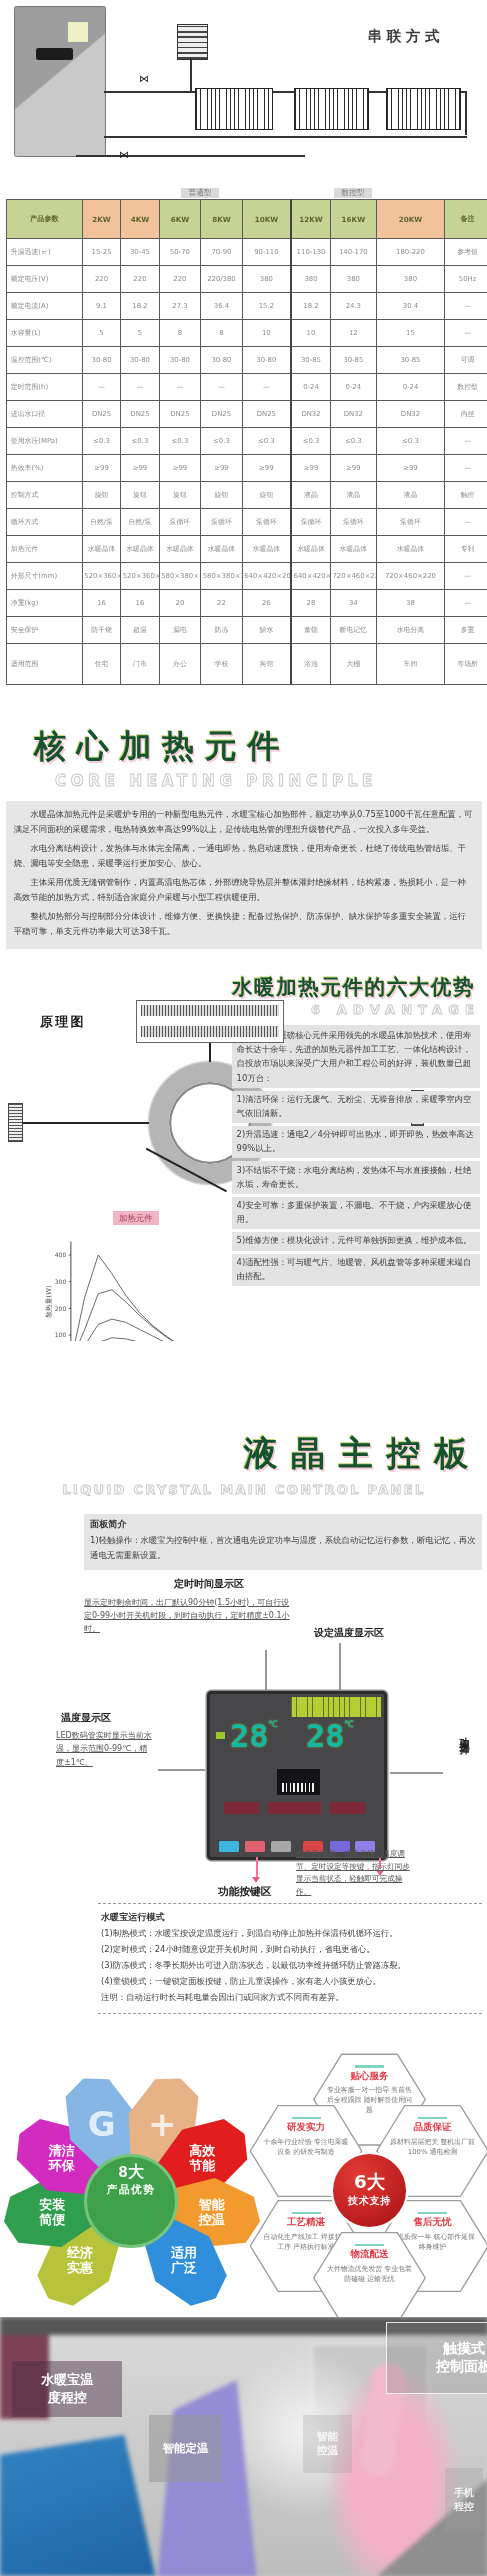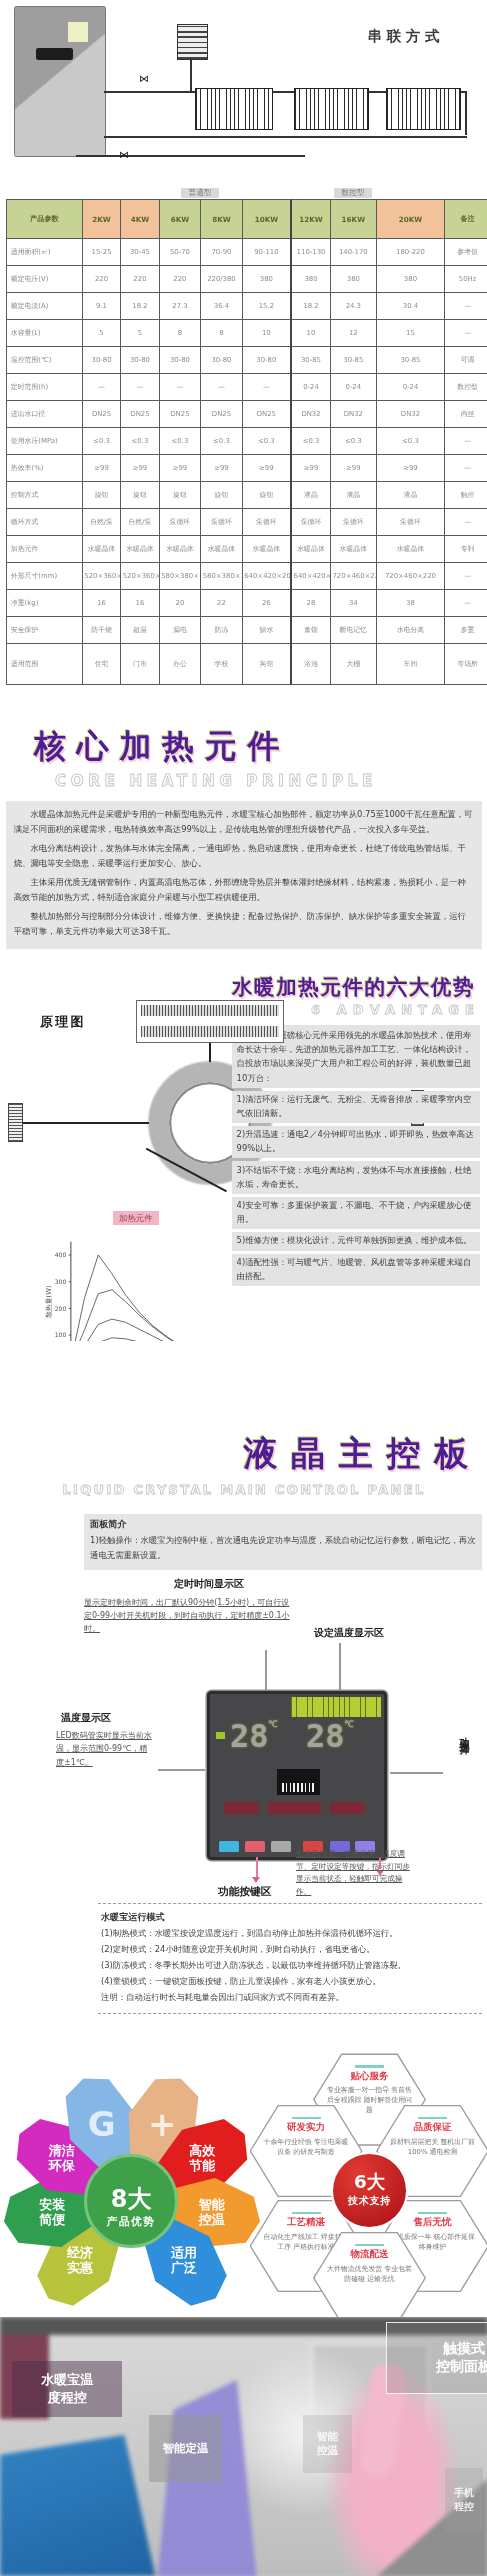--- a/index.html
+++ b/index.html
@@ -27,21 +27,21 @@
   table.spec{border-collapse:collapse;margin:0 6px;width:485px;table-layout:fixed;}
   table.spec th,table.spec td{border:0.8px solid #5a5a5a;font-size:6.9px;color:#8e8e8e;text-align:center;padding:1.5px 1.5px;overflow:hidden;}
   table.spec thead th{background:#c6d395;color:#5e6632;height:35px;font-size:7.2px;font-weight:bold;}
   table.spec thead th.salmon{background:#f2c29a;}
   table.spec td{height:23px;}
   table.spec td:first-child{text-align:left;padding-left:3.8px;color:#8a8a8a;}
   table.spec td:nth-child(7),table.spec th:nth-child(7){border-left:2.3px double #444;}
   table.spec tr:last-child td{height:37px;}
 
   
-  .big-title{font-weight:bold;color:#4c1d95;text-shadow:1.5px 1.5px 0 #f9cdd8,-0.8px -0.8px 0 #bcd36a;}
+  .big-title{font-weight:bold;color:#14532d;text-shadow:1.5px 1.5px 0 #f9cdd8,-0.8px -0.8px 0 #bcd36a;}
   .en-sub{font-weight:bold;color:rgba(255,255,255,.05);-webkit-text-stroke:0.9px #c6c6c6;letter-spacing:3.8px;}
 
   
   .sec-core{height:255px;}
   .core-title{margin:12.2px 0 0 34px;font-size:32px;letter-spacing:10.7px;}
   .core-sub{margin:3px 0 0 55px;font-size:15.2px;letter-spacing:4.6px;}
   .core-paras{margin:10.7px 6.1px 0 6.1px;background:#e6e6e6;padding:6.1px 7.6px;}
   .core-paras p{margin:0 0 4.6px 0;font-size:8.4px;line-height:1.75;color:#3f3f3f;text-indent:2em;}
 
   
@@ -69,42 +69,42 @@
   .lcd-sub{font-size:13px;letter-spacing:2.3px;text-align:center;margin-top:4.6px;}
   .lcd-intro{margin:17px 6.1px 0 84px;background:#e5e5e5;padding:4.6px 6.1px;}
   .lcd-intro .h{font-size:9.1px;font-weight:bold;color:#333;margin-bottom:2.3px;}
   .lcd-intro p{margin:0 0 3px 0;font-size:8.4px;line-height:1.7;color:#3f3f3f;}
   .panel-wrap{position:relative;height:314px;margin-top:7.6px;}
   .pw-lbl{position:absolute;font-size:10px;font-weight:bold;color:#222;}
   .pw-desc{position:absolute;font-size:8px;color:#555;line-height:1.65;text-decoration:underline;}
   .conn{position:absolute;background:#999;}
   .panel{position:absolute;left:207px;top:114px;width:174px;height:163px;background:#474749;border:3px solid #2c2c2e;border-radius:4.6px;box-shadow:0 0 0 1.5px #8d8d8d;}
   .pn-strip{position:absolute;right:3px;top:2.3px;width:90px;height:20px;background:#b4ce34;background-image:repeating-linear-gradient(90deg,rgba(0,0,0,.45) 0 0.8px,transparent 0.8px 5.3px);}
-  .led{position:absolute;font-family:"DejaVu Sans Mono","Liberation Mono",monospace;font-weight:bold;font-size:32px;color:#a3a3a3;text-shadow:0 0 2.3px #88a512;}
+  .led{position:absolute;font-family:"DejaVu Sans Mono","Liberation Mono",monospace;font-weight:bold;font-size:32px;color:#14b8a6;text-shadow:0 0 2.3px #88a512;}
   .led small{font-size:9.1px;vertical-align:top;}
   .pn-ind{position:absolute;left:6.1px;top:38px;width:9.1px;height:6.9px;background:#9fc42c;}
   .pn-sub{position:absolute;left:67px;top:75px;width:43px;height:26px;background:#141416;}
   .pn-sub i{position:absolute;left:4.6px;bottom:3px;right:4.6px;height:9.1px;background:repeating-linear-gradient(90deg,#f2f2f2 0 1.5px,#141416 1.5px 3.8px);}
   .pn-maroon{position:absolute;top:108px;height:12.2px;background:#7c2836;}
   .pn-btn{position:absolute;bottom:5.3px;width:20px;height:11.4px;border-radius:1.5px;}
   .v-lbl{position:absolute;writing-mode:vertical-rl;font-size:10px;font-weight:bold;color:#222;letter-spacing:2.3px;}
   .pink-arrow{position:absolute;width:0;height:0;border-left:4.6px solid transparent;border-right:4.6px solid transparent;border-top:6.9px solid #e0607a;}
   .pink-line{position:absolute;width:1.5px;background:#e79;}
   .modes{margin:12.2px 6.1px 0 98px;border-top:1.5px dashed #9a9a9a;border-bottom:1.5px dashed #9a9a9a;padding:6.1px 3px;}
   .modes .h{font-size:9.1px;font-weight:bold;color:#333;margin-bottom:3px;}
   .modes p{margin:0 0 2.3px 0;font-size:8.4px;line-height:1.65;color:#3f3f3f;}
 
   
   .sec-adv{height:290px;}
   .flower{position:absolute;left:6.1px;top:23px;width:251px;height:259px;}
   .petal{position:absolute;left:126px;top:149px;width:73px;height:130px;clip-path:polygon(50% 100%,2% 40%,18% 8%,50% 0%,82% 8%,98% 40%);transform-origin:50% 100%;}
   .petal .t{position:absolute;left:0;right:0;top:26%;text-align:center;color:#fff;font-weight:bold;font-size:13px;line-height:1.15;}
   .petal .g{position:absolute;left:0;right:0;top:22%;text-align:center;color:rgba(255,255,255,.75);font-weight:bold;font-size:34px;}
   .fl-center{position:absolute;left:78px;top:104px;width:88px;height:88px;border-radius:50%;background:#3fa04a;border:3px solid #74c47c;color:#fff;text-align:center;z-index:5;}
-  .fl-center .b{font-size:24px;font-weight:bold;margin-top:26px;}
+  .fl-center .b{font-size:16px;font-weight:bold;margin-top:5px;font-family:Liberation Mono, monospace;}
   .fl-center .s{font-size:10.7px;font-weight:bold;letter-spacing:1.5px;}
   .tech6{position:absolute;left:251px;top:20px;width:236px;height:267px;}
   .hex{position:absolute;width:113px;height:96px;clip-path:polygon(25% 2%,75% 2%,100% 50%,75% 98%,25% 98%,0 50%);background:#9b9b9b;}
   .hex .in{position:absolute;inset:1.5px;clip-path:polygon(25% 2%,75% 2%,100% 50%,75% 98%,25% 98%,0 50%);background:#fff;text-align:center;padding:10.7px 12.2px 0 12.2px;box-sizing:border-box;}
   .hex .bar{display:block;width:29px;height:2.3px;background:#7fd4c0;margin:1.5px auto 2.3px auto;}
   .hex .ti{font-size:9.5px;font-weight:bold;color:#e03a46;}
   .hex .de{font-size:6.9px;color:#777;line-height:1.45;margin-top:2.3px;}
   .t6-center{position:absolute;left:82px;top:107px;width:73px;height:73px;border-radius:50%;background:radial-gradient(circle at 35% 30%,#e23b33,#a80f16);color:#fff;text-align:center;z-index:6;box-shadow:0 0 0 2.3px #fff;}
   .t6-center .b{font-size:18.3px;font-weight:bold;margin-top:15.2px;}
   .t6-center .s{font-size:10px;font-weight:bold;letter-spacing:0.8px;}
@@ -182,21 +182,21 @@
             <th>8KW</th>
             <th>10KW</th>
             <th>12KW</th>
             <th>16KW</th>
             <th class="salmon">20KW</th>
             <th>备注</th>
           </tr>
         </thead>
         <tbody>
           <tr>
-            <td>适用面积(㎡)</td>
+            <td>升温迅速(㎡)</td>
             <td>15-25</td>
             <td>30-45</td>
             <td>50-70</td>
             <td>70-90</td>
             <td>90-110</td>
             <td>110-130</td>
             <td>140-170</td>
             <td>180-220</td>
             <td>参考值</td>
           </tr>

